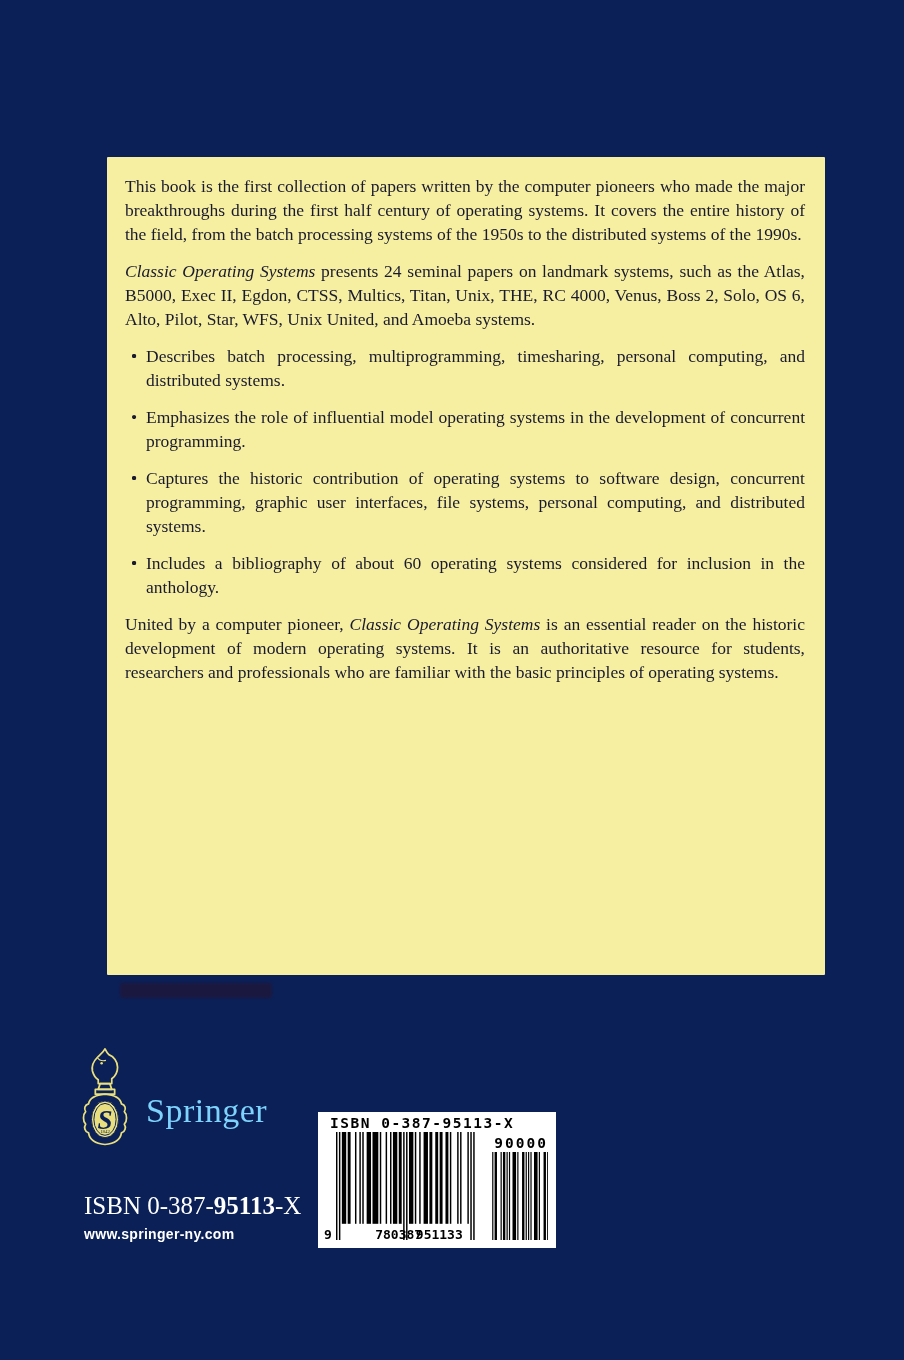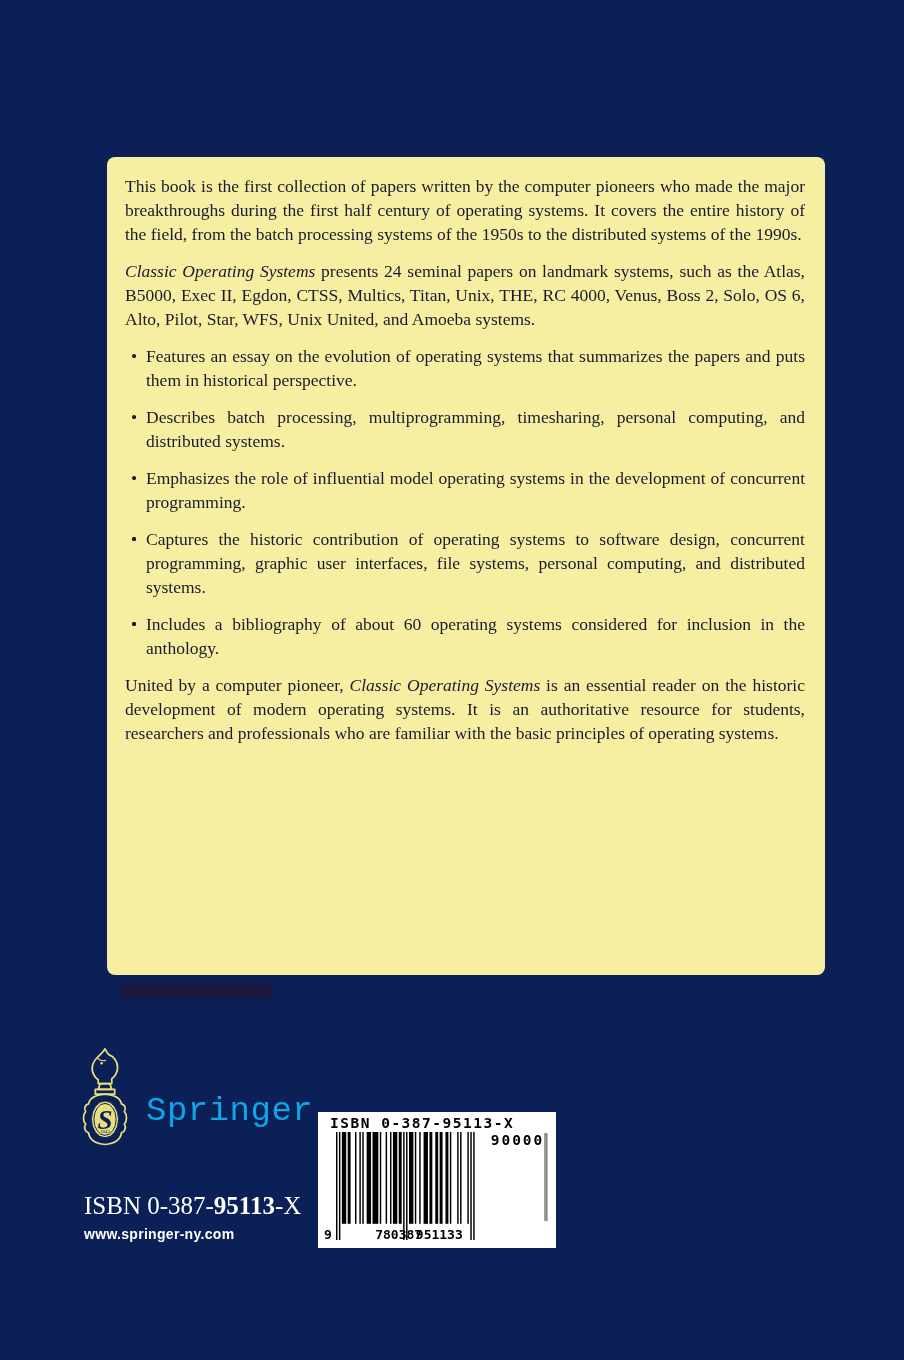--- a/index.html
+++ b/index.html
@@ -1,71 +1,71 @@
 <!DOCTYPE html>
 <html><head>
 <meta charset="utf-8">
 <style>
   html,body{margin:0;padding:0;background:#0B2057;}
   #page{position:relative;width:904px;height:1360px;background:#0B2057;overflow:hidden;
         font-family:"Liberation Serif",serif;}
 
   
   .panel{position:absolute;left:107px;top:157px;width:718px;height:818px;box-sizing:border-box;
-         background:#F6EFA2;border-radius:8px;padding:17px 20px 10px 18px;overflow:hidden;
+         background:#F6EFA2;border-radius:1px;padding:17px 20px 10px 18px;overflow:hidden;
          color:#1A1A2E;font-size:17.5px;line-height:24px;text-align:justify;}
   .panel p{margin:0 0 13px 0;}
   .panel .it{font-style:italic;}
   .bullet{position:relative;padding-left:21px;margin:0 0 13px 0;}
   .bullet .mark{position:absolute;left:6px;top:0;}
 
   
   .smudge{position:absolute;left:120px;top:983px;width:152px;height:15px;background:#241433;
           opacity:.65;filter:blur(1.5px);border-radius:2px;}
 
   
   .crest{position:absolute;left:76px;top:1046px;}
-  .wordmark{position:absolute;left:146px;top:1092px;color:#0ea5e9;font-size:34px;
-            font-family:Liberation Mono, monospace;letter-spacing:.5px;}
+  .wordmark{position:absolute;left:146px;top:1092px;color:#7dd3fc;font-size:34px;
+            font-family:Liberation Serif, serif;letter-spacing:.5px;}
 
   
   .bcbox{position:absolute;left:318px;top:1112px;width:238px;height:136px;background:#FFFFFF;
          box-sizing:border-box;padding:3px 8px 4px 8px;color:#000;}
   .bclabel{font-family:"DejaVu Sans Mono",monospace;font-size:14.5px;font-weight:bold;
            letter-spacing:1.5px;white-space:nowrap;padding-left:4px;}
   .bcrow{display:flex;margin-top:1px;}
   .mainbc{position:relative;width:150px;height:108px;margin-left:10px;}
   .mainbc svg{position:absolute;left:0;top:0;width:100%;height:100%;}
   .bcdigits{position:absolute;bottom:-2px;font-family:"DejaVu Sans Mono",monospace;
             font-size:13px;font-weight:bold;}
   .bcdigits.first{left:-12px;}
   .bcdigits.grp1{left:3%;width:44%;text-align:center;padding-left:28px;}
   .bcdigits.grp2{left:52%;width:45%;text-align:center;}
-  .addon{width:62px;margin-left:16px;display:flex;flex-direction:row;justify-content:flex-end;}
+  .addon{width:62px;margin-left:16px;display:flex;flex-direction:column;justify-content:flex-end;}
   .price{font-family:"DejaVu Sans Mono",monospace;font-size:14.5px;font-weight:bold;
          letter-spacing:2px;text-align:right;line-height:16px;}
   .addon svg{width:100%;height:88px;margin-top:1px;}
 
   
   .f-isbn{position:absolute;left:84px;top:1192px;color:#FFFFFF;font-size:25px;
           font-family:"Liberation Serif",serif;}
   .f-isbn b{font-weight:bold;}
   .f-url{position:absolute;left:84px;top:1226px;color:#FFFFFF;font-size:14px;
          font-family:"Liberation Sans",sans-serif;font-weight:bold;letter-spacing:.3px;}
 </style>
 </head>
 <body>
 
 <div id="page">
 
   <section class="panel">
     <p>This book is the first collection of papers written by the computer pioneers who made the major breakthroughs during the first half century of operating systems. It covers the entire history of the field, from the batch processing systems of the 1950s to the distributed systems of the 1990s.</p>
     <p><span class="it">Classic Operating Systems</span><span> presents 24 seminal papers on landmark systems, such as the Atlas, B5000, Exec II, Egdon, CTSS, Multics, Titan, Unix, THE, RC 4000, Venus, Boss 2, Solo, OS 6, Alto, Pilot, Star, WFS, Unix United, and Amoeba systems.</span></p>
 
-    <div class="bullet"><span class="mark">•</span><span>Features an essay on the evolution of operating systems that summarizes the papers and puts them in historical perspective.</span></div>
+    <div class="bullet"><span class="mark">•</span></div>
     <div class="bullet"><span class="mark">•</span><span>Describes batch processing, multiprogramming, timesharing, personal computing, and distributed systems.</span></div>
     <div class="bullet"><span class="mark">•</span><span>Emphasizes the role of influential model operating systems in the development of concurrent programming.</span></div>
     <div class="bullet"><span class="mark">•</span></div>
     <div class="bullet"><span class="mark">•</span><span>Captures the historic contribution of operating systems to software design, concurrent programming, graphic user interfaces, file systems, personal computing, and distributed systems.</span></div>
     <div class="bullet"><span class="mark">•</span></div>
     <div class="bullet"><span class="mark">•</span><span>Includes a bibliography of about 60 operating systems considered for inclusion in the anthology.</span></div>
 
     <p><span>United by a computer pioneer, </span><span class="it">Classic Operating Systems</span><span> is an essential reader on the historic development of modern operating systems. It is an authoritative resource for students, researchers and professionals who are familiar with the basic principles of operating systems.</span></p>
   </section>
 

